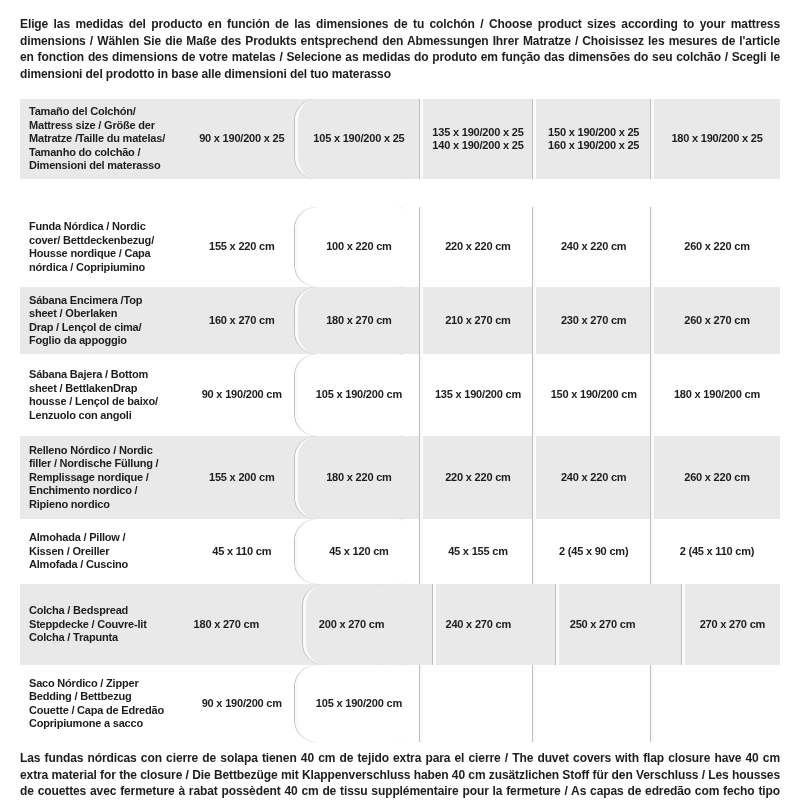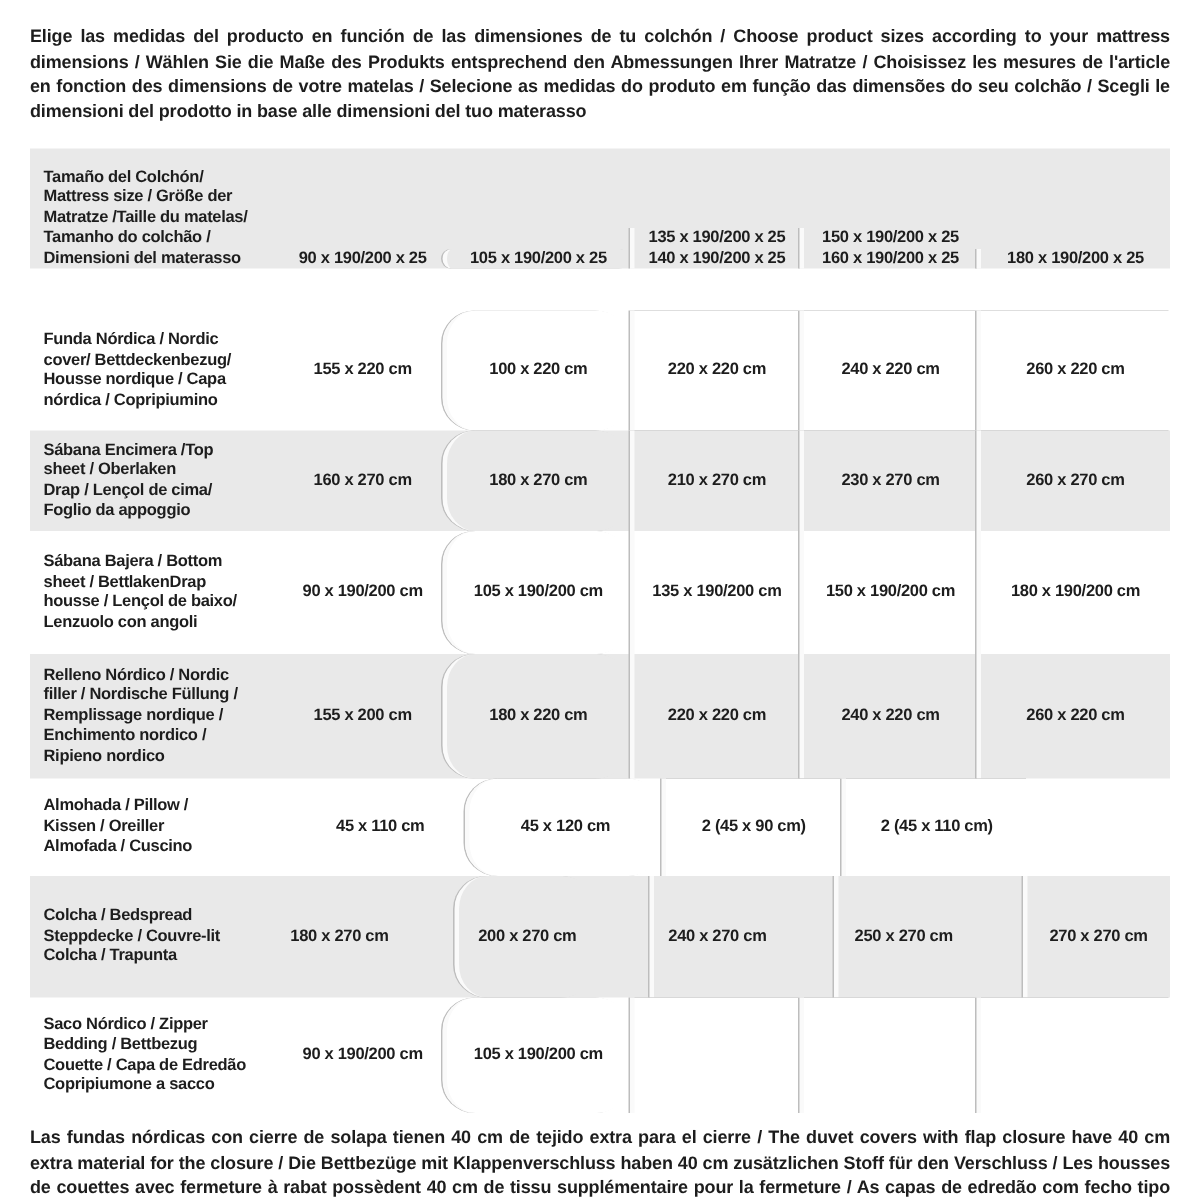--- a/index.html
+++ b/index.html
@@ -19,21 +19,21 @@
     letter-spacing: -0.1px;
     margin: 0;
   }
   .intro { margin-bottom: 17px; }
   .note  { margin-top: 8px; }
 
   .size-table { width: 760px; }
   .t-row { display: flex; align-items: stretch; }
   .t-row.alt { background: #e9e9e9; }
 
-  .t-row:nth-child(1) { min-height: 80px; align-items: flex-end; }
+  .t-row:nth-child(1) { min-height: 80px; }
   .t-row:nth-child(2) { min-height: 80px; margin-top: 28px; }
   .t-row:nth-child(3) { min-height: 67px; }
   .t-row:nth-child(4) { min-height: 82px; }
   .t-row:nth-child(5) { min-height: 83px; }
   .t-row:nth-child(6) { min-height: 65px; }
   .t-row:nth-child(7) { min-height: 81px; gap: 36px; }
   .t-row:nth-child(8) { min-height: 77px; }
 
   .cell {
     box-sizing: border-box;
@@ -136,20 +136,21 @@
       <div class="cell val">240 x 220 cm</div>
       <div class="cell val">260 x 220 cm</div>
     </div>
 
     <div class="t-row">
       <div class="cell label">Almohada  / Pillow /
 Kissen / Oreiller
 Almofada / Cuscino</div>
       <div class="cell val">45 x 110 cm</div>
       <div class="cell val">45 x 120 cm</div>
+      <div class="cell val">45 x 155 cm</div>
       <div class="cell val">2 (45 x 90 cm)</div>
       <div class="cell val">2 (45 x 110 cm)</div>
     </div>
 
     <div class="t-row alt">
       <div class="cell label">Colcha / Bedspread
 Steppdecke / Couvre-lit
 Colcha / Trapunta</div>
       <div class="cell val">180 x 270 cm</div>
       <div class="cell val">200 x 270 cm</div>

